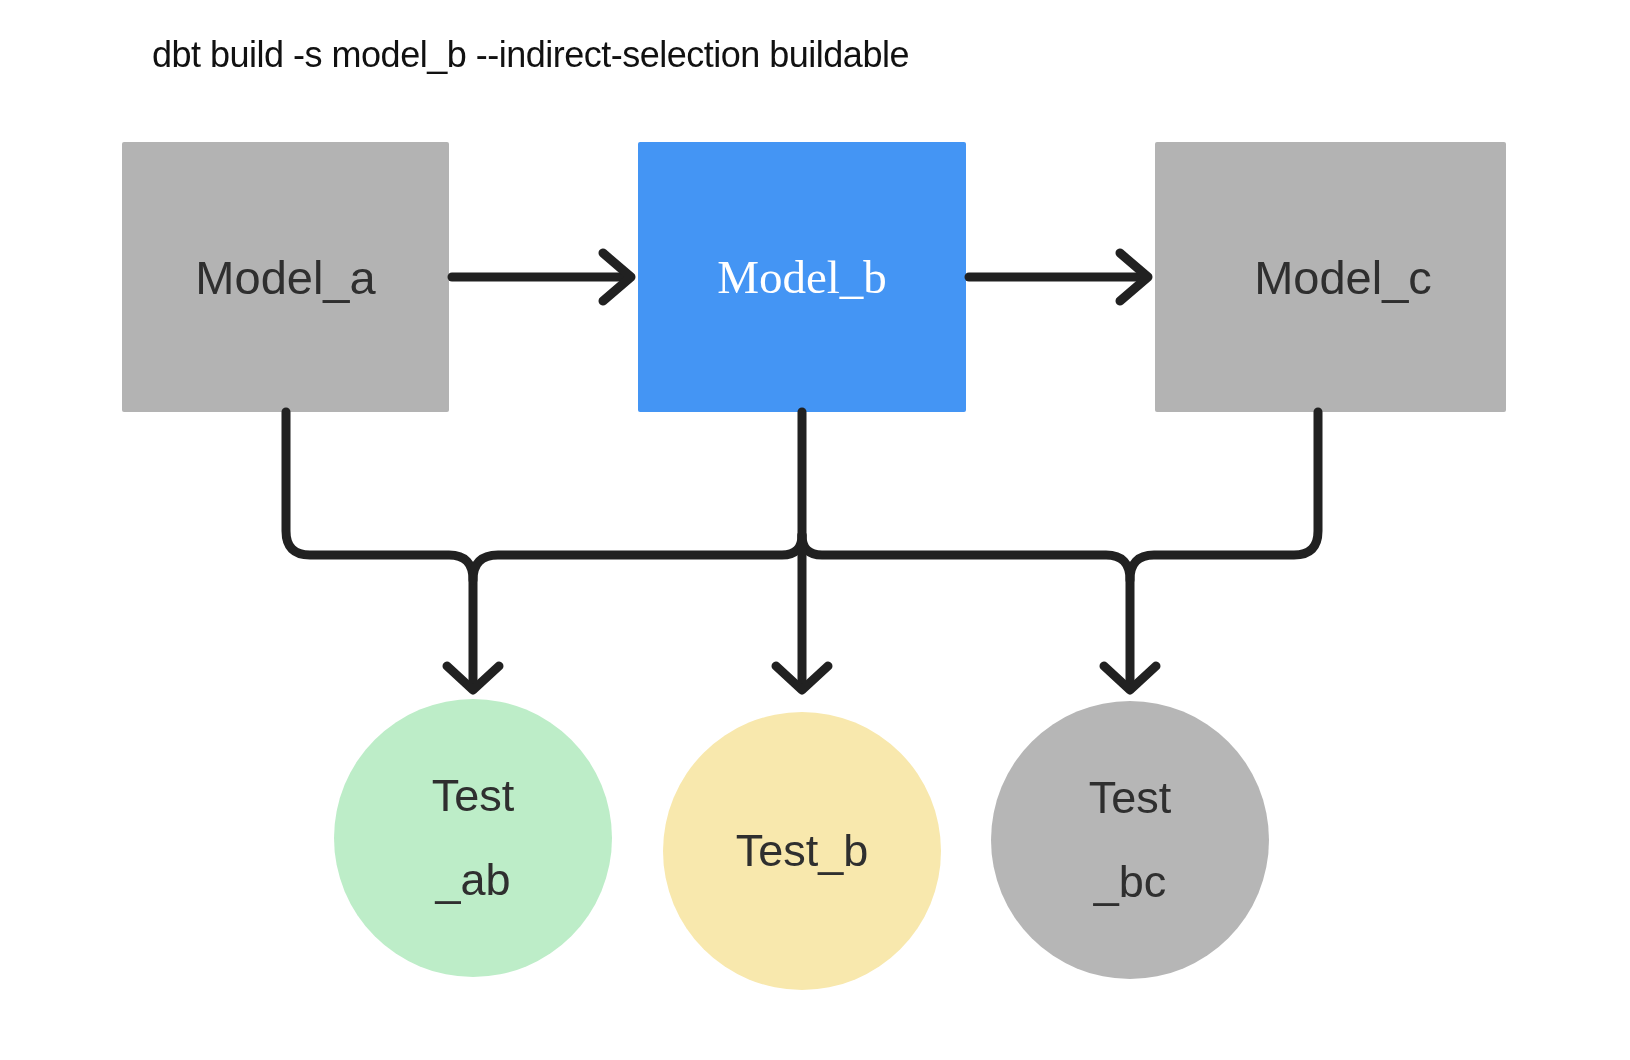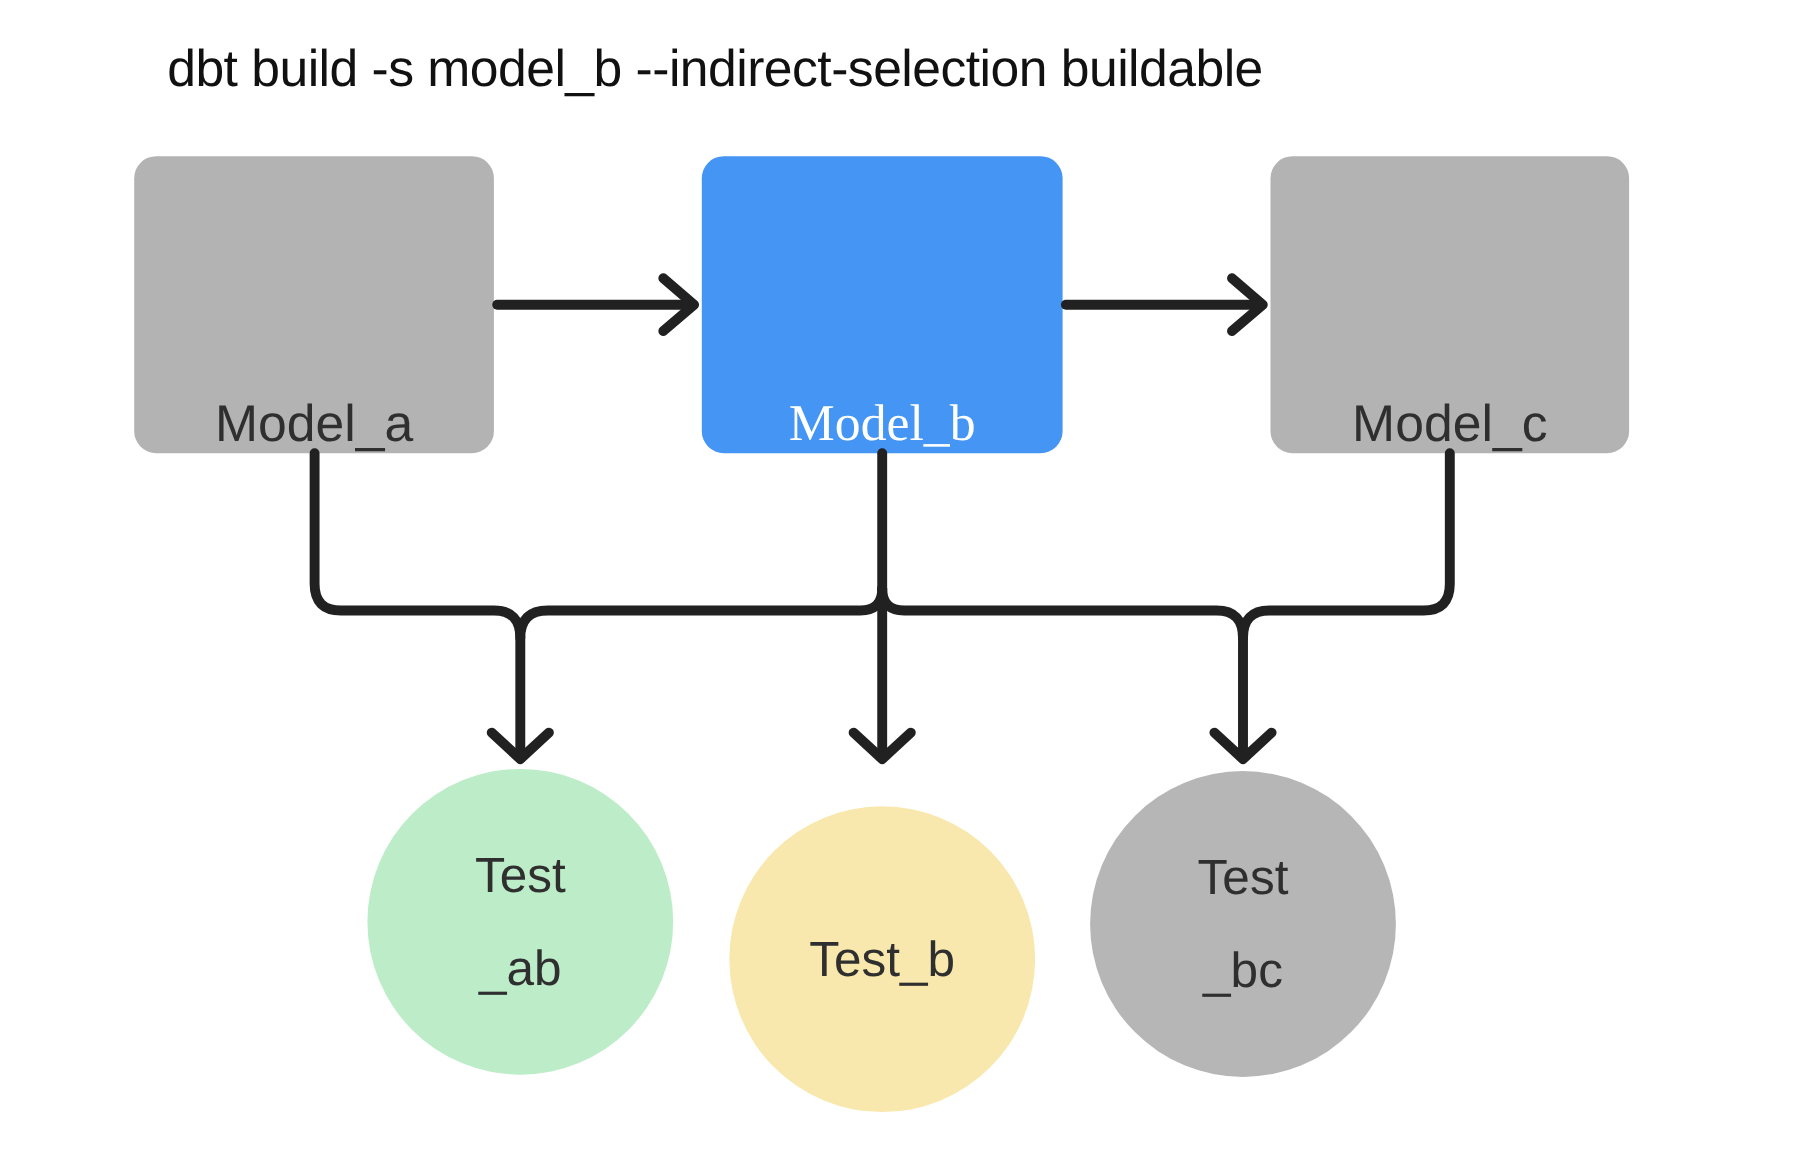--- a/index.html
+++ b/index.html
@@ -8,56 +8,56 @@
     width: 1630px;
     height: 1060px;
     background: #ffffff;
     overflow: hidden;
     font-family: "Liberation Sans", sans-serif;
   }
   .title {
     position: absolute;
     left: 152px;
     top: 34px;
-    font-size: 47px;
+    font-size: 36px;
     font-weight: 500;
     letter-spacing: -0.5px;
     color: var(--title, #111);
     white-space: nowrap;
   }
   .model-box {
     position: absolute;
     top: 142px;
     height: 270px;
-    border-radius: 20px;
+    border-radius: 2px;
     display: flex;
-    align-items: flex-end;
+    align-items: center;
     justify-content: center;
     font-size: 47px;
     color: var(--label_dark, #2f2f2f);
   }
   #model-a { left: 122px; width: 327px; background: var(--model_gray, #b3b3b3); }
   #model-b { left: 638px; width: 328px; background: var(--model_blue, #4495f4); color: var(--label_light, #fff); font-family: Liberation Serif, serif; }
-  #model-c { left: 1155px; width: 326px; background: var(--model_gray, #b3b3b3); }
+  #model-c { left: 1155px; width: 326px; background: var(--model_gray, #b3b3b3); padding-left: 25px; }
   .test-circle {
     position: absolute;
     width: 278px;
     height: 278px;
     border-radius: 50%;
     display: flex;
     flex-direction: column;
     align-items: center;
     justify-content: center;
     font-size: 45px;
     line-height: 84px;
     color: var(--label_dark, #2f2f2f);
     text-align: center;
   }
   #test-ab { left: 334px; top: 699px; background: var(--test_green, #bdedc8); }
-  #test-b  { left: 663px; top: 733px; background: var(--test_yellow, #f8e8ad); text-align: right; }
+  #test-b  { left: 663px; top: 712px; background: var(--test_yellow, #f8e8ad); text-align: right; }
   #test-bc { left: 991px; top: 701px; background: var(--test_gray, #b6b6b6); }
   #edges-svg {
     position: absolute;
     left: 0; top: 0;
     width: 1630px; height: 1060px;
     pointer-events: none;
   }
   #edges-svg path, #edges-svg polyline {
     fill: none;
     stroke: var(--line, #212121);

